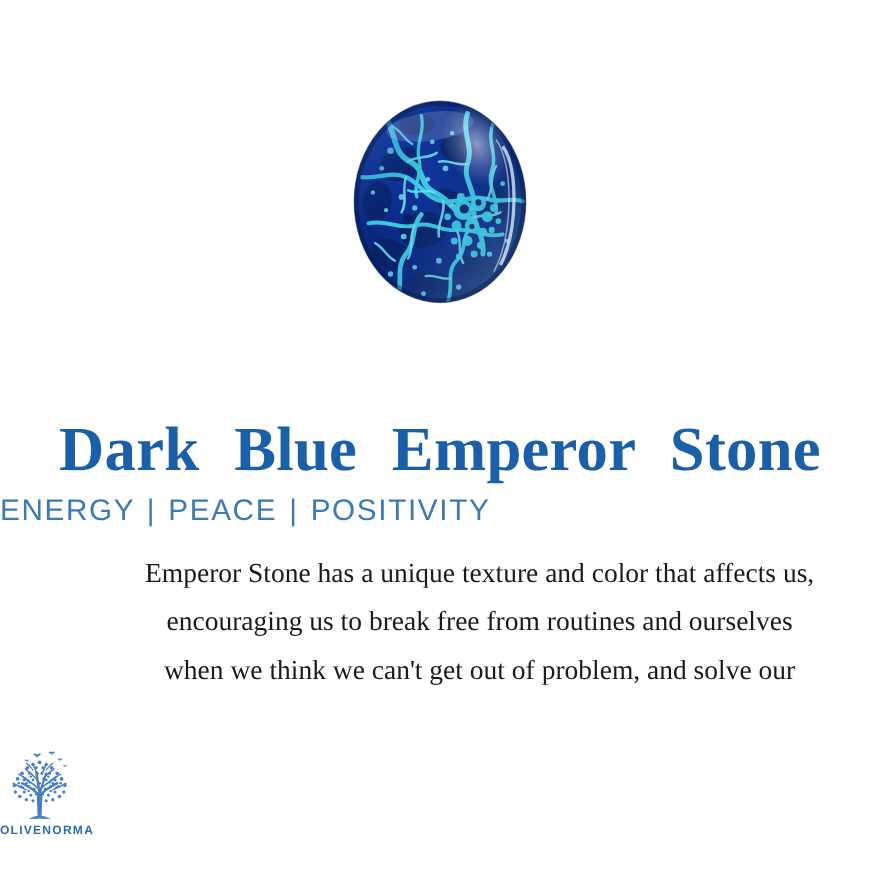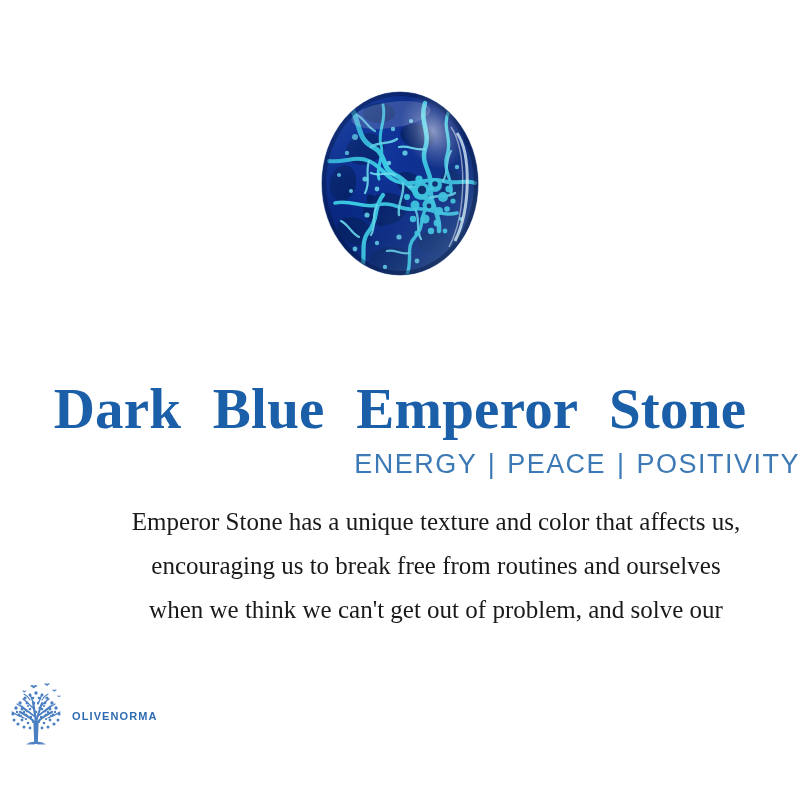--- a/index.html
+++ b/index.html
@@ -62,21 +62,21 @@
     letter-spacing: 0.004em;
     white-space: nowrap;
   }
 
   
   .subtitle {
     position: absolute;
     left: 0;
     top: 448px;
     width: 800px;
-    text-align: right;
+    text-align: left;
     font-family: "Liberation Sans", "DejaVu Sans", sans-serif;
     font-weight: 400;
     font-size: 27px;
     line-height: 1.2;
     color: #3d7ab5;
     letter-spacing: 0.055em;
     white-space: nowrap;
   }
   .subtitle .sep {
     color: #3d7ab5;
@@ -101,22 +101,22 @@
     white-space: nowrap;
   }
 
   
   .logo {
     position: absolute;
     left: 0;
     top: 682px;
     width: 800px;
     display: flex;
-    flex-direction: row;
-    align-items: center;
+    flex-direction: column;
+    align-items: flex-start;
   }
   .logo-mark {
     display: block;
     width: 72px;
     height: 66px;
   }
   .logo-word {
     margin-top: 2px;
     font-family: "Liberation Sans", "DejaVu Sans", sans-serif;
     font-weight: bold;

